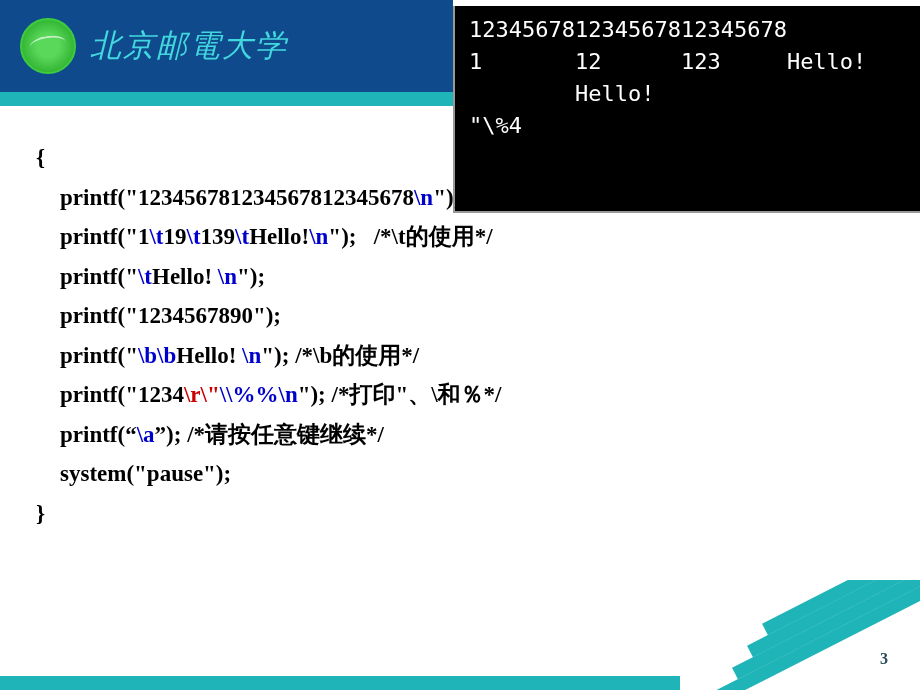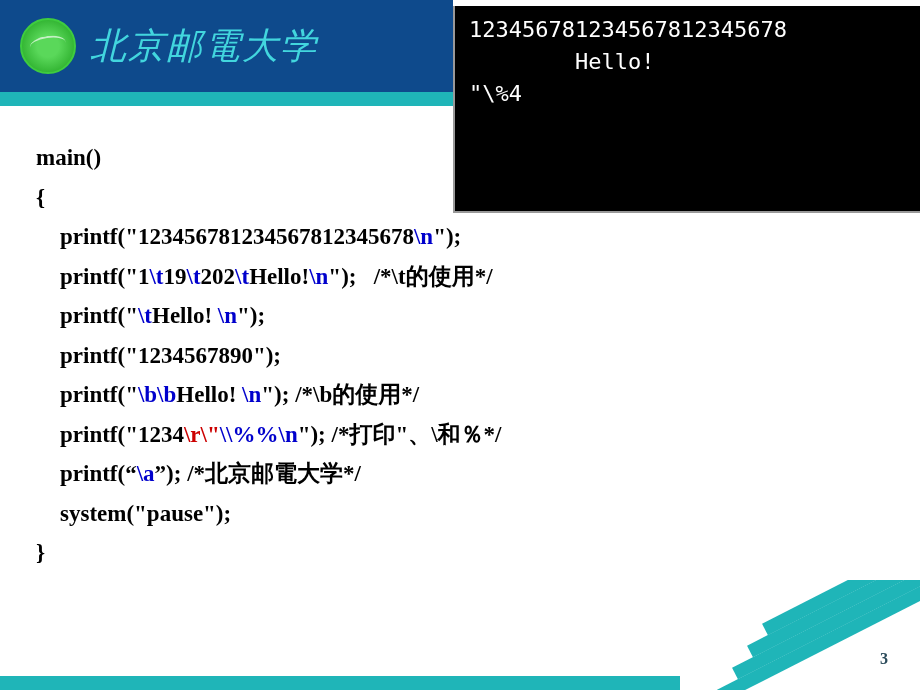--- a/index.html
+++ b/index.html
@@ -39,21 +39,21 @@
       left: 15%;
       width: 70%;
       height: 30%;
       border-top: 2px solid #c4f0c4;
       border-radius: 50%;
       transform: rotate(-8deg);
     }
     .university-name {
       color: #42d6de;
       font-family: "KaiTi", "楷体", serif;
-      font-size: 36px;
+      font-size: 31px;
       font-style: italic;
       letter-spacing: 2px;
     }
     .teal-strip {
       position: absolute;
       left: 0;
       top: 92px;
       width: 453px;
       height: 14px;
       background: #1fb5b8;
@@ -144,34 +144,34 @@
 <body>
 
 <div class="header-bar">
   <div class="logo-circle"></div>
   <div class="university-name">北京邮電大学</div>
 </div>
 <div class="teal-strip"></div>
 
 <div class="console-output">
   <div class="console-line">123456781234567812345678</div>
+  <div class="console-line">1       12      123     Hello!</div>
   <div class="console-line">        Hello!</div>
   <div class="console-line">"\%4</div>
 </div>
 
 <div class="code-block">
-  <div class="code-line">main()</div>
   <div class="code-line">{</div>
   <div class="code-line indent"><span>printf("123456781234567812345678</span><span class="escape">\n</span><span>");</span></div>
-  <div class="code-line indent"><span>printf("1</span><span class="escape">\t</span><span>19</span><span class="escape">\t</span><span>202</span><span class="escape">\t</span><span>Hello!</span><span class="escape">\n</span><span>");   </span><span class="comment">/*\t的使用*/</span></div>
+  <div class="code-line indent"><span>printf("1</span><span class="escape">\t</span><span>19</span><span class="escape">\t</span><span>139</span><span class="escape">\t</span><span>Hello!</span><span class="escape">\n</span><span>");   </span><span class="comment">/*\t的使用*/</span></div>
   <div class="code-line indent"><span>printf("</span><span class="escape">\t</span><span>Hello! </span><span class="escape">\n</span><span>");</span></div>
   <div class="code-line indent">printf("1234567890");</div>
   <div class="code-line indent"><span>printf("</span><span class="escape">\b\b</span><span>Hello! </span><span class="escape">\n</span><span>"); </span><span class="comment">/*\b的使用*/</span></div>
   <div class="code-line indent"><span>printf("1234</span><span class="red-esc">\r</span><span class="red-esc">\"</span><span class="escape">\\</span><span class="escape">%%</span><span class="escape">\n</span><span>"); </span><span class="comment">/*打印"、\和％*/</span></div>
-  <div class="code-line indent"><span>printf(“</span><span class="escape">\a</span><span>”); </span><span class="comment">/*北京邮電大学*/</span></div>
+  <div class="code-line indent"><span>printf(“</span><span class="escape">\a</span><span>”); </span><span class="comment">/*请按任意键继续*/</span></div>
   <div class="code-line indent">system("pause");</div>
   <div class="code-line">}</div>
 </div>
 
 <div class="page-number">3</div>
 
 <div class="bottom-bar"></div>
 <div class="diagonal-stripes">
   <div class="stripe s1"></div>
   <div class="stripe s2"></div>

